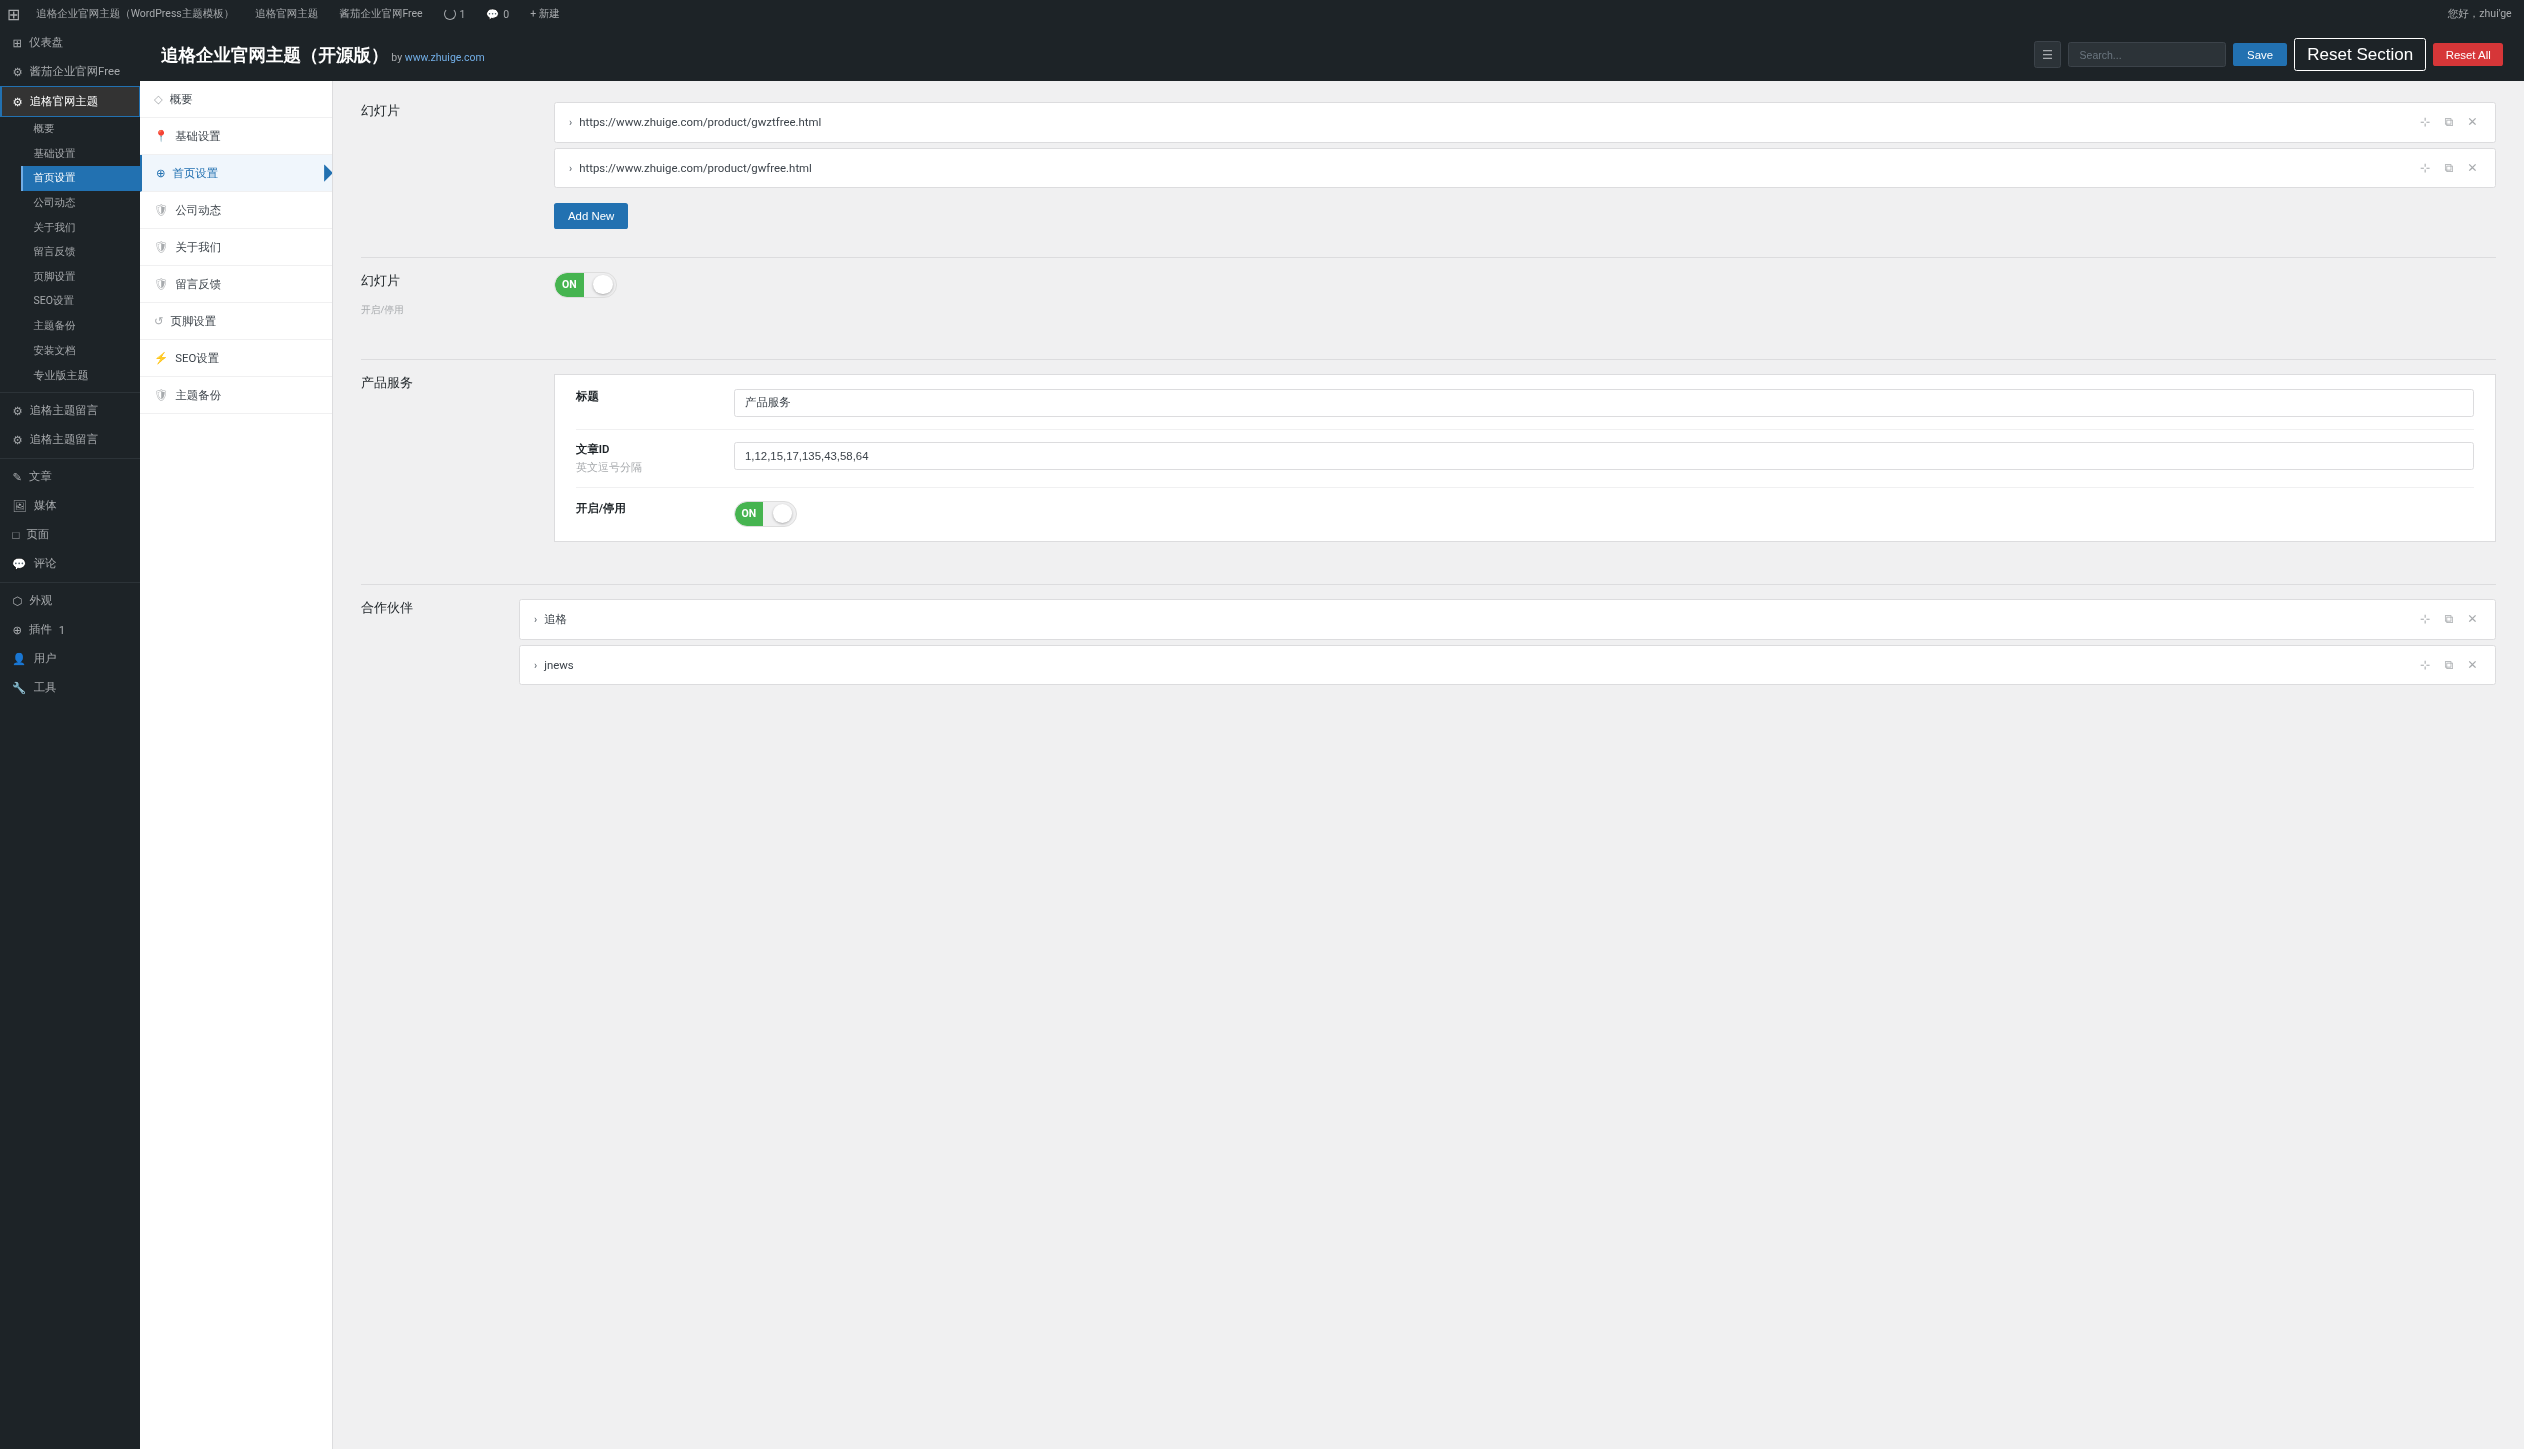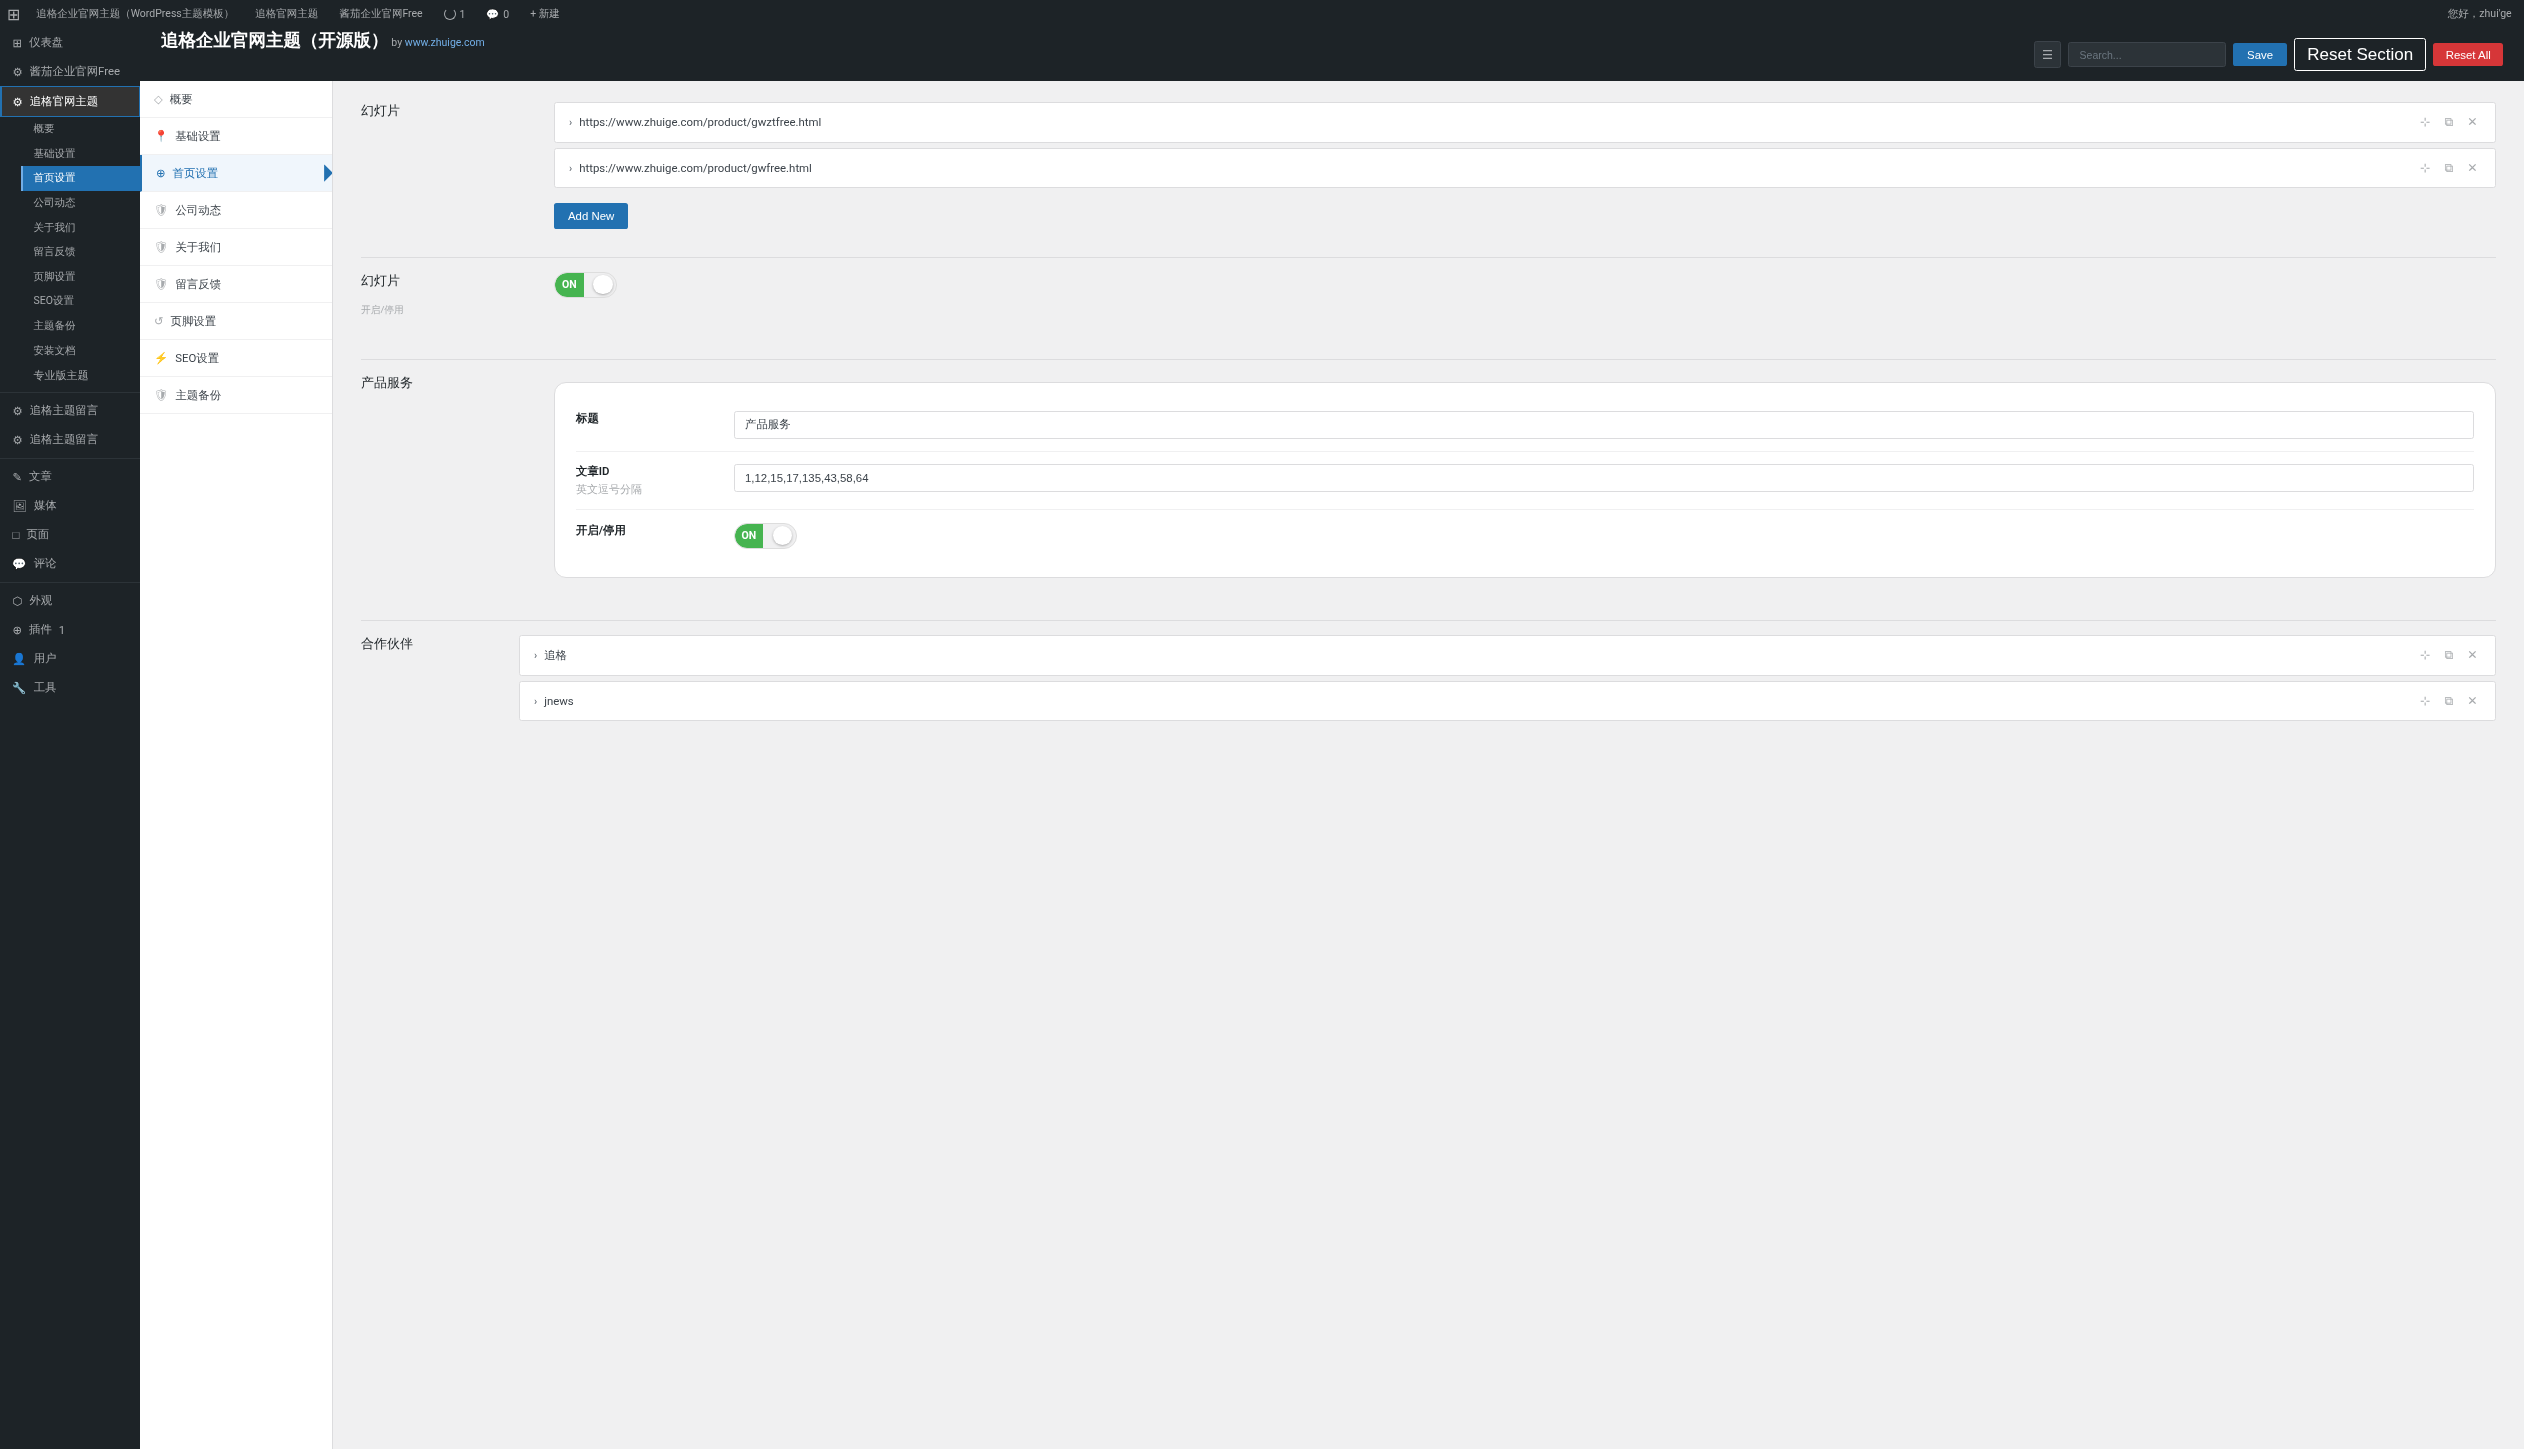--- a/index.html
+++ b/index.html
@@ -73,20 +73,21 @@
       background: #f0f0f1;
       overflow: auto;
     }
 
     
     .customizer-header {
       background: #1d2327;
       color: #fff;
       padding: 0 21px;
       display: flex;
+      align-items: center;
       height: 53px;
       gap: 15px;
     }
     .customizer-title { font-size: 17.5px; font-weight: 600; color: #fff; }
     .customizer-by { font-size: 10.5px; color: #a7aaad; }
     .customizer-by a { color: #72aee6; text-decoration: none; }
     .customizer-actions { margin-left: auto; display: flex; align-items: center; gap: 7px; }
     .search-box {
       background: #2c3338;
       border: 0.9px solid #3c434a;
@@ -231,23 +232,22 @@
       cursor: pointer;
       font-size: 11.4px;
       margin-top: 8.8px;
       display: inline-block;
     }
 
     
     .field-card {
       background: #fff;
       border: 0.9px solid #dcdcde;
-      border-radius: 12px;
-      padding: 16px 21px;
-      margin-top: 8px;
+      border-radius: 0;
+      padding: 2px 21px;
     }
     .field-row {
       display: flex;
       align-items: flex-start;
       gap: 17.5px;
       padding: 12.3px 0;
       border-bottom: 0.9px solid #f0f0f1;
     }
     .field-row:last-child { border-bottom: none; }
     .field-label-col {

